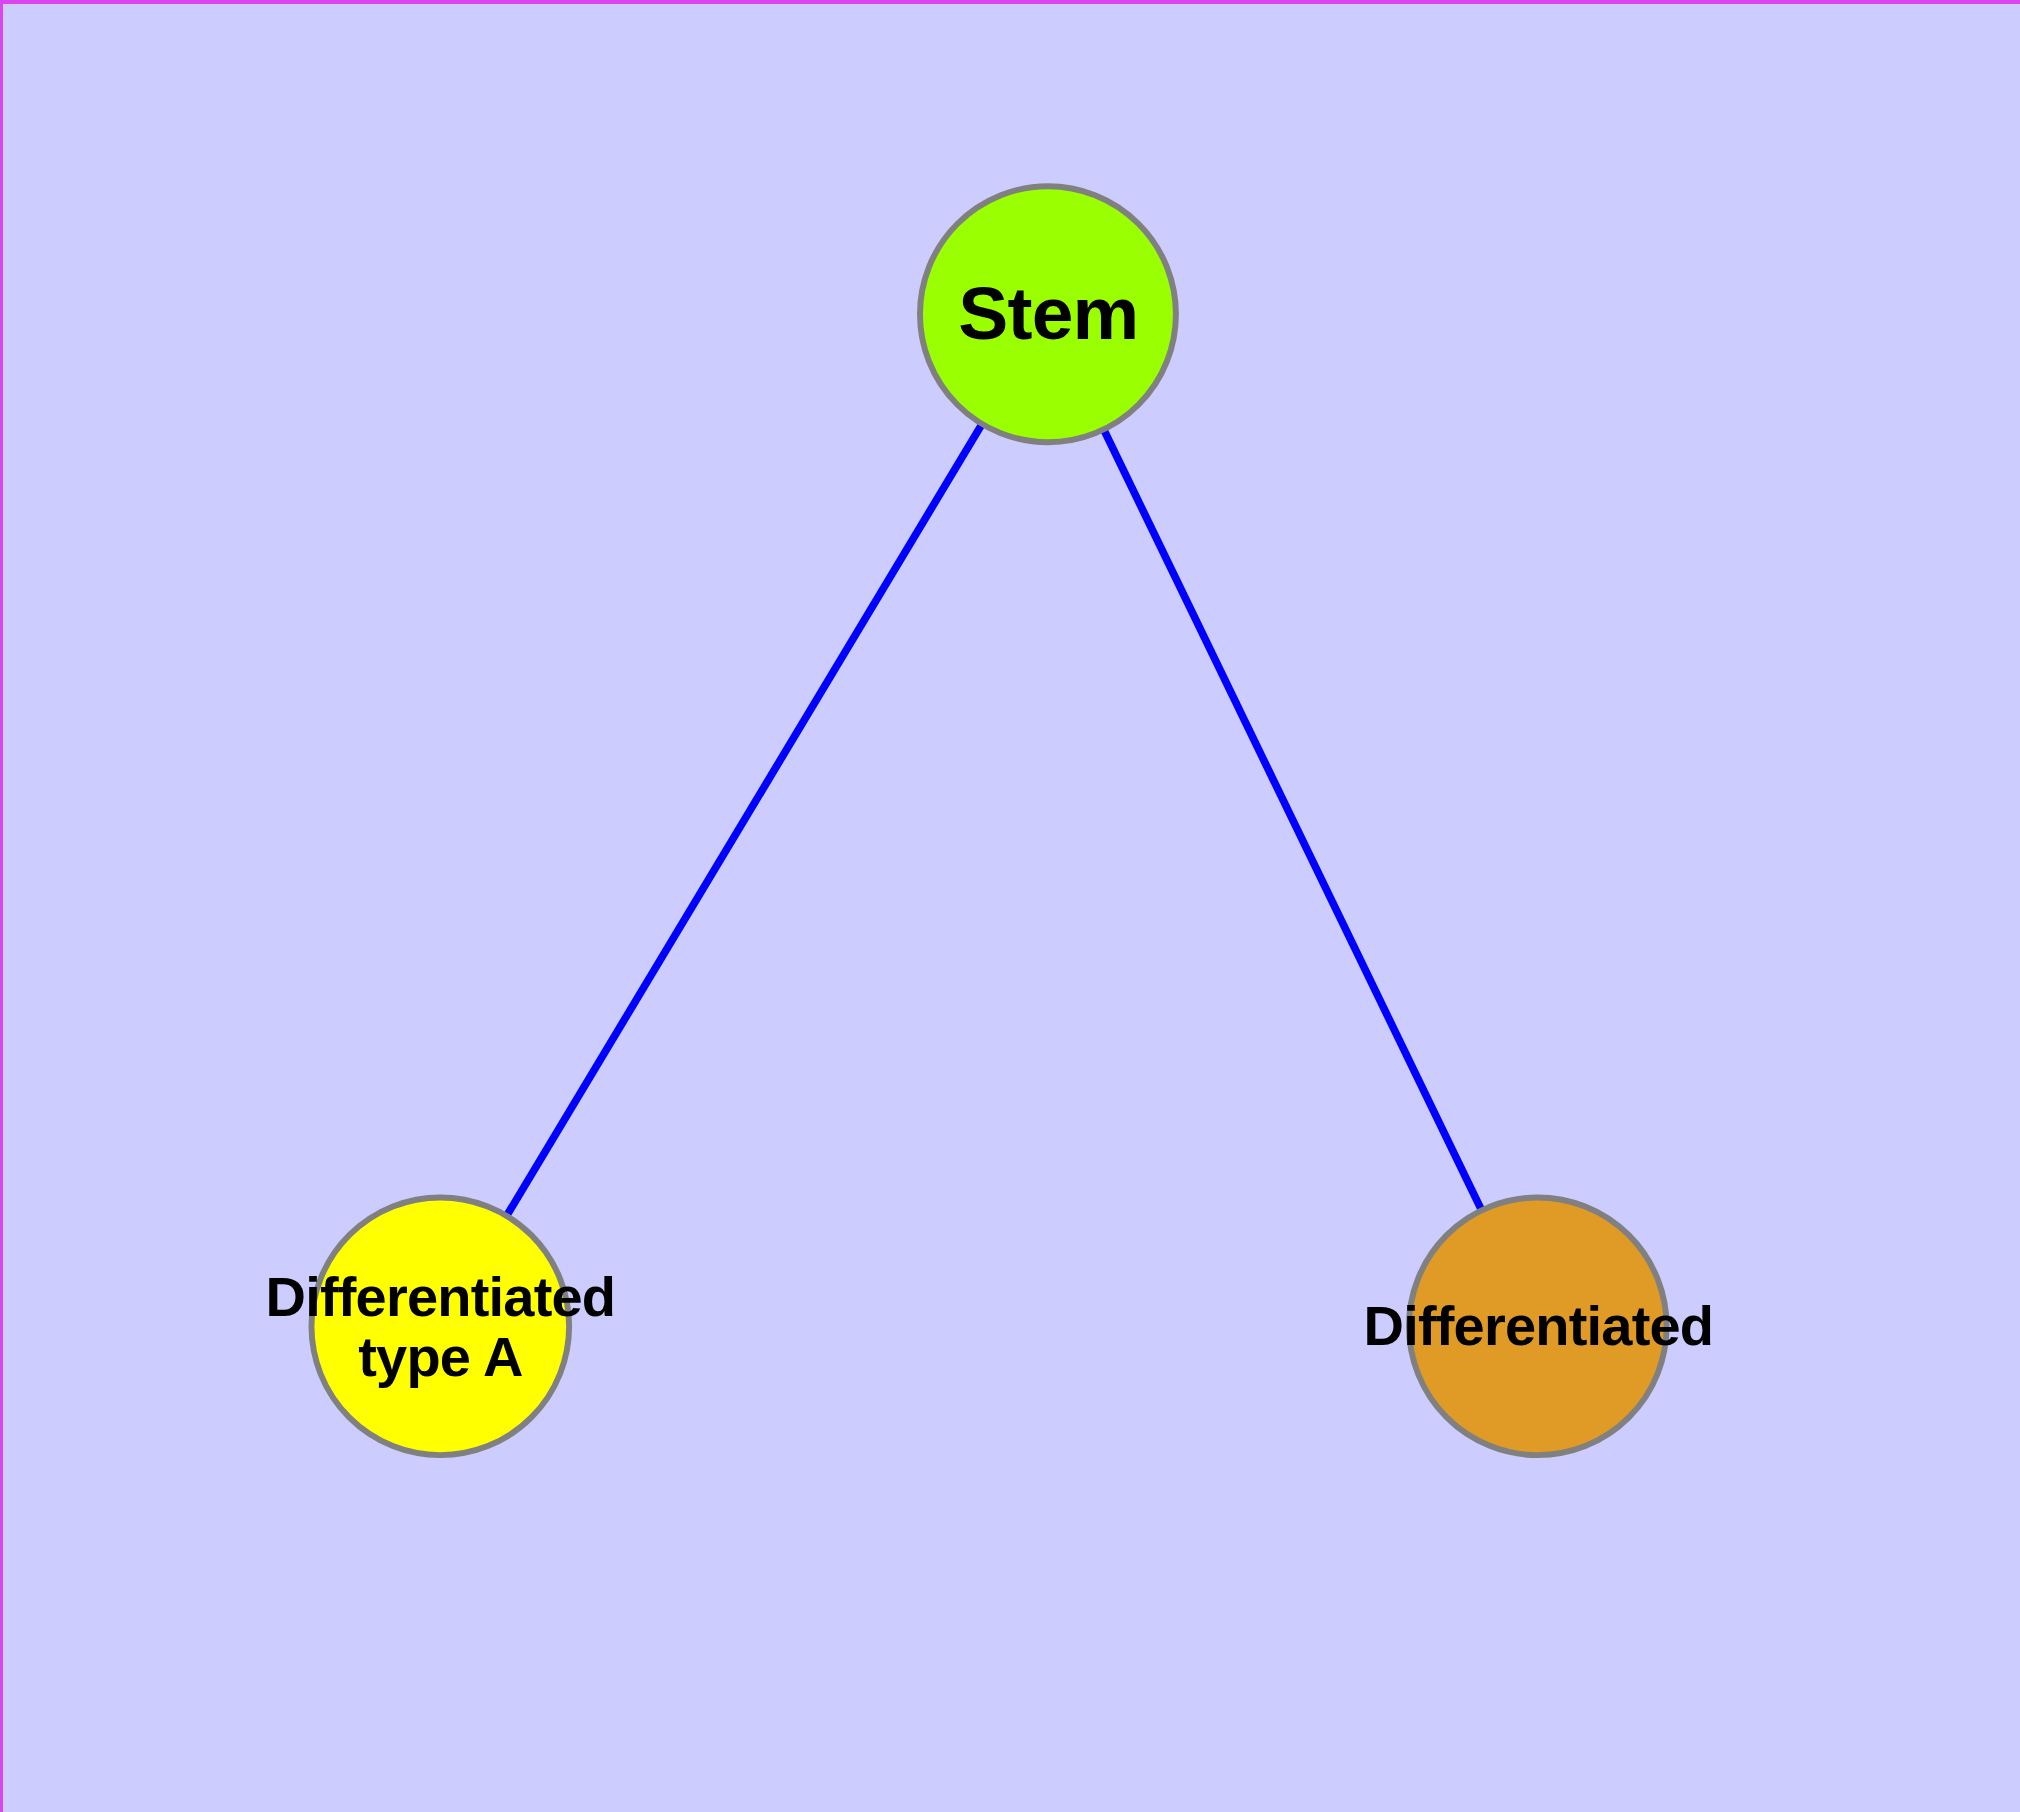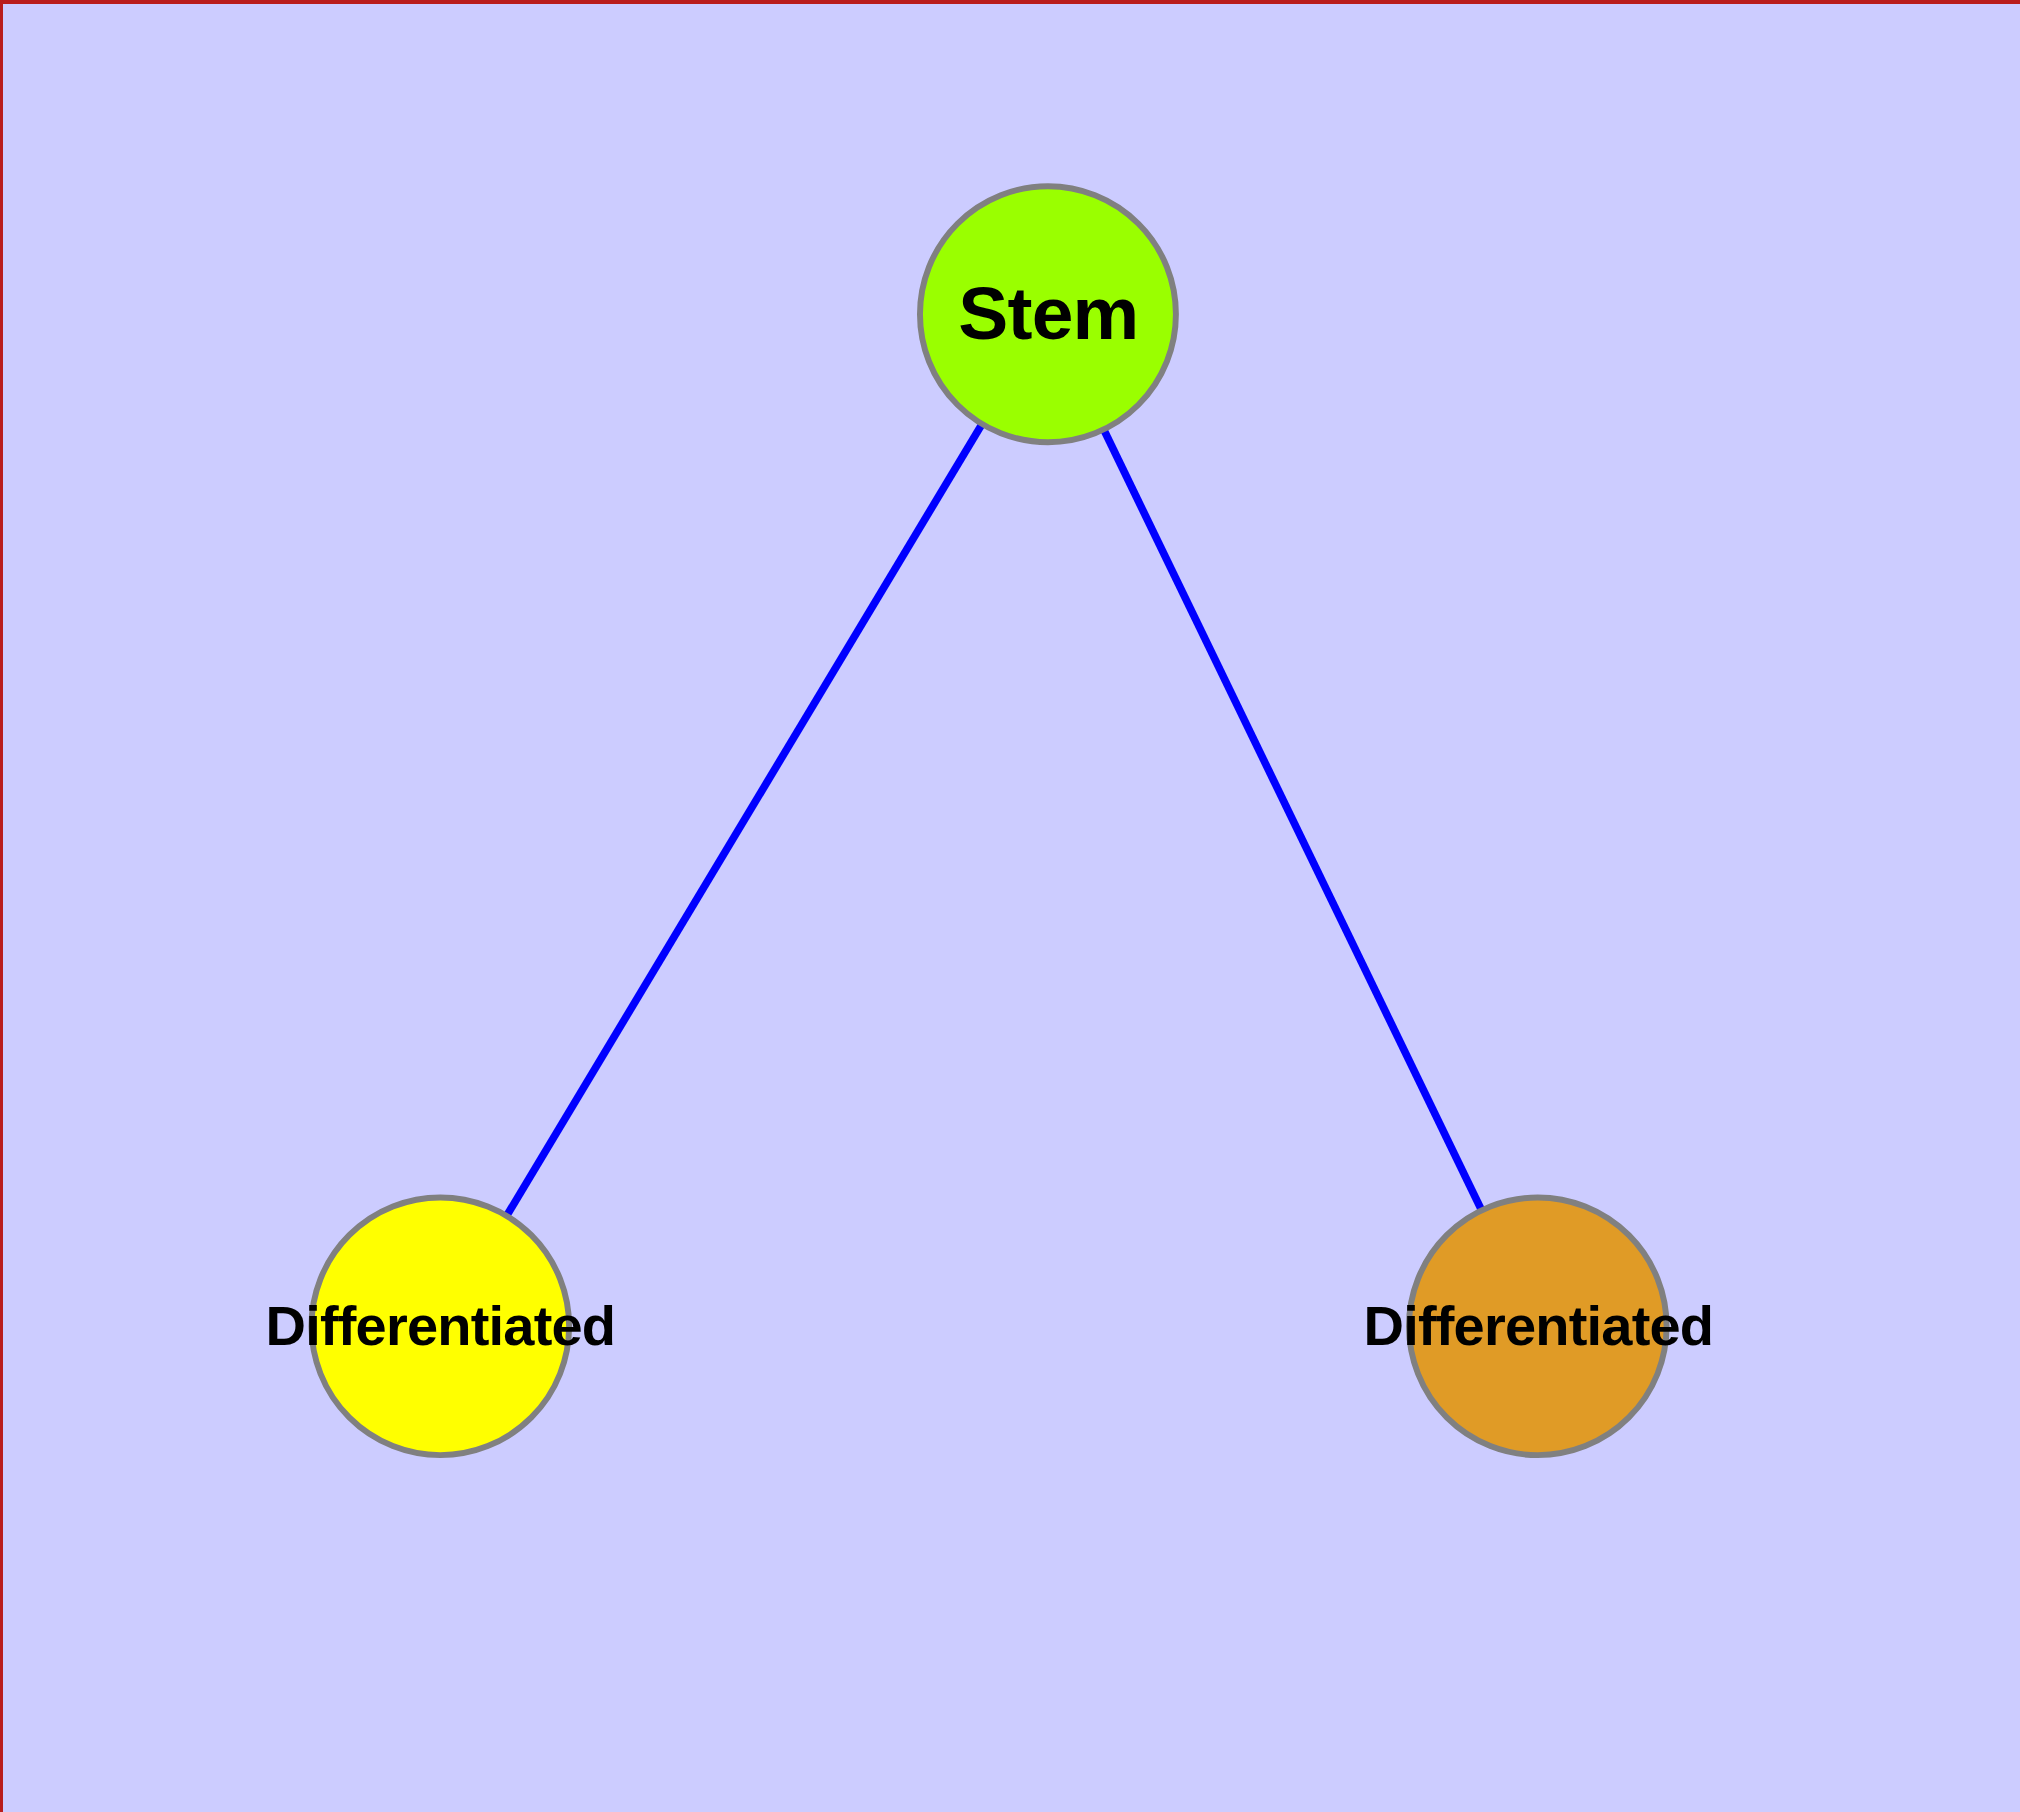--- a/index.html
+++ b/index.html
@@ -5,21 +5,21 @@
 <style>
   html, body {
     margin: 0;
     padding: 0;
     background: #ffffff;
   }
   #canvas {
     position: relative;
     width: 2021px;
     height: 1812px;
-    background: #b91c1c;
+    background: #d946ef;
     overflow: hidden;
     font-family: "Liberation Sans", "DejaVu Sans", sans-serif;
   }
   #plot-area {
     position: absolute;
     left: 3.4px;
     top: 4.2px;
     width: 2017px;
     height: 1808px;
     background: #ccccff;
@@ -69,20 +69,21 @@
           <circle cx="1811" cy="1560" r="152" fill="#e09b26" stroke="#808080" stroke-width="7"></circle>
         </g>
     </svg>
 
     <div id="labels-layer">
         <div class="node-label single" style="left: 1045px; top: 310px;">
           <span class="label-line">Stem</span>
         </div>
         <div class="node-label multi" style="left: 437px; top: 1322px;">
           <span class="label-line">Differentiated</span>
+          <span class="label-line">type A</span>
         </div>
         <div class="node-label multi" style="left: 1535px; top: 1322px;">
           <span class="label-line">Differentiated</span>
         </div>
       </div>
 
   </div>
 </div>
 
 

